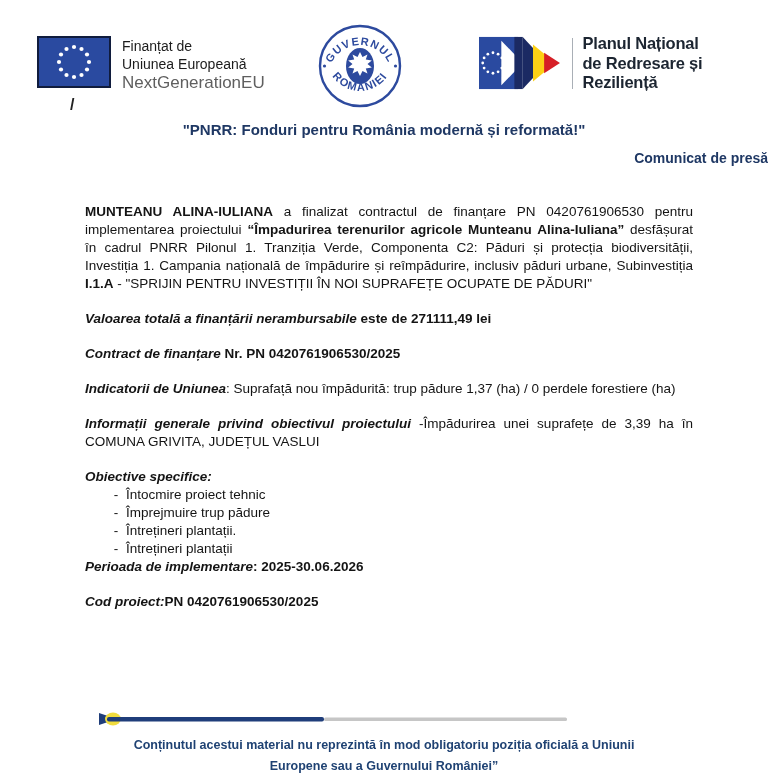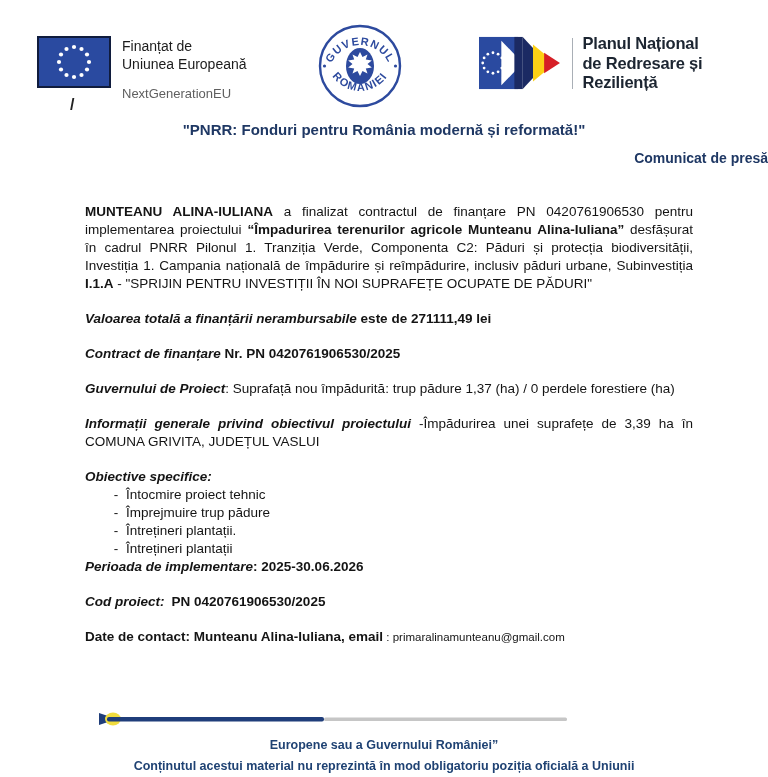--- a/index.html
+++ b/index.html
@@ -10,21 +10,21 @@
     background: #fff;
     font-family: "Liberation Sans", sans-serif;
     color: #161616;
     overflow: hidden;
   }
 
   
   .eu-block { position: absolute; left: 37px; top: 36px; display: flex; gap: 11px; }
   .eu-text { padding-top: 1px; line-height: 18px; }
   .eu-text .l1, .eu-text .l2 { font-size: 14px; font-weight: normal; color: #1c1c1c; }
-  .eu-text .l3 { font-size: 13px; color: #5f5f5f; margin-top: 12px; }
+  .eu-text .l3 { font-size: 17px; color: #5f5f5f; margin-top: 1px; }
   .slash { position: absolute; left: 70px; top: 96px; font-size: 16px; font-weight: bold; color: #222; }
   .gov-seal { position: absolute; left: 317px; top: 23px; }
   .pnrr-block { position: absolute; left: 454px; top: 34px; display: flex; align-items: center; margin-left: 25px; }
   .pnrr-divider { width: 2px; height: 51px; background: #a9afb6; margin: 0 9px 0 7px; }
   .pnrr-text { font-size: 16.5px; font-weight: bold; color: #1c2531; line-height: 19.5px; letter-spacing: -0.2px; }
 
   
   .doc-title { position: absolute; top: 121px; left: 0; width: 768px; text-align: center;
                font-size: 15px; font-weight: bold; color: #1f3864; }
   .doc-subtitle { position: absolute; top: 150px; left: 0; width: 768px; text-align: right;
@@ -32,21 +32,21 @@
 
   
   .body-col { position: absolute; left: 85px; top: 203px; width: 608px;
               font-size: 13.5px; line-height: 18px; color: #141414; }
   .p { margin: 0 0 17px 0; }
   .just { text-align: justify; }
   .b { font-weight: bold; }
   .bi { font-weight: bold; font-style: italic; }
   .obj-item { display: flex; padding-left: 21px; }
   .obj-dash { width: 20px; flex: 0 0 20px; text-align: center; }
-  .gap-left { margin-left: 7px; }
+  .gap-left { }
   .email-small { font-size: 11.5px; }
 
   
   .footer-bar { position: absolute; left: 99px; top: 711px; }
   .footer-text { position: absolute; top: 735px; left: 0; width: 768px; text-align: center;
                  font-size: 12.5px; font-weight: bold; color: #1f4273; line-height: 20.5px; }
 </style>
 </head>
 <body>
 
@@ -132,21 +132,21 @@
   <div class="doc-subtitle">Comunicat de presă</div>
 
   <div class="body-col">
 
     <p class="p just"><span class="b">MUNTEANU ALINA-IULIANA</span><span> a finalizat contractul de finanțare PN 0420761906530 pentru implementarea proiectului </span><span class="b">“Împadurirea terenurilor agricole Munteanu Alina-Iuliana”</span><span> desfășurat în cadrul PNRR Pilonul 1. Tranziția Verde, Componenta C2: Păduri și protecția biodiversității, Investiția 1. Campania națională de împădurire și reîmpădurire, inclusiv păduri urbane, Subinvestiția </span><span class="b">I.1.A</span><span> - "SPRIJIN PENTRU INVESTIȚII ÎN NOI SUPRAFEȚE OCUPATE DE PĂDURI"</span></p>
 
     <p class="p"><span class="bi">Valoarea totală a finanțării nerambursabile</span><span class="b"> este de 271111,49 lei</span></p>
 
     <p class="p"><span class="bi">Contract de finanțare</span><span class="b"> Nr. PN 0420761906530/2025</span></p>
 
-    <p class="p just"><span class="bi">Guvernului de Proiect</span><span>: Suprafață nou împădurită: trup pădure 1,37 (ha) / 0 perdele forestiere (ha)</span></p>
+    <p class="p just"><span class="bi">Indicatorii de Uniunea</span><span>: Suprafață nou împădurită: trup pădure 1,37 (ha) / 0 perdele forestiere (ha)</span></p>
 
     <p class="p just"><span class="bi">Informații generale privind obiectivul proiectului</span><span> -Împădurirea unei suprafețe de 3,39 ha în COMUNA GRIVITA, JUDEȚUL VASLUI</span></p>
 
     <div>
       <div class="bi">Obiective specifice:</div>
       <div class="obj-item">
           <span class="obj-dash">-</span>
           <span>Întocmire proiect tehnic</span>
         </div>
       <div class="obj-item">
@@ -160,30 +160,29 @@
       <div class="obj-item">
           <span class="obj-dash">-</span>
           <span>Întrețineri plantații</span>
         </div>
     </div>
 
     <p class="p"><span class="bi">Perioada de implementare</span><span class="b">: 2025-30.06.2026</span></p>
 
     <p class="p"><span class="bi">Cod proiect:</span><span class="b gap-left">PN 0420761906530/2025</span></p>
 
-    <p class="p"><span class="b">Date de contact:</span><span class="b"> Munteanu Alina-Iuliana, email</span><span class="email-small"> : </span><span class="email-small">primaralinamunteanu@gmail.com</span></p>
 
   </div>
 
   <div class="footer-bar">
     <svg width="470" height="16" viewBox="0 0 470 16">
       <polygon points="0,2 18,8 0,14" fill="#1f3d7a"></polygon>
       <ellipse cx="14" cy="8" rx="8" ry="6.5" fill="#f0dc3e"></ellipse>
       <rect x="8" y="6" width="217" height="4.5" rx="2" fill="#1f3d7a"></rect>
       <rect x="225" y="6.5" width="243" height="3.5" rx="1.5" fill="#c6c6c6"></rect>
     </svg>
   </div>
   <div class="footer-text">
+    <div>Conținutul acestui material nu reprezintă în mod obligatoriu poziția oficială a Uniunii</div>
     <div>Europene sau a Guvernului României”</div>
-    <div>Conținutul acestui material nu reprezintă în mod obligatoriu poziția oficială a Uniunii</div>
   </div>
 
 </div>
 
 </body></html>

